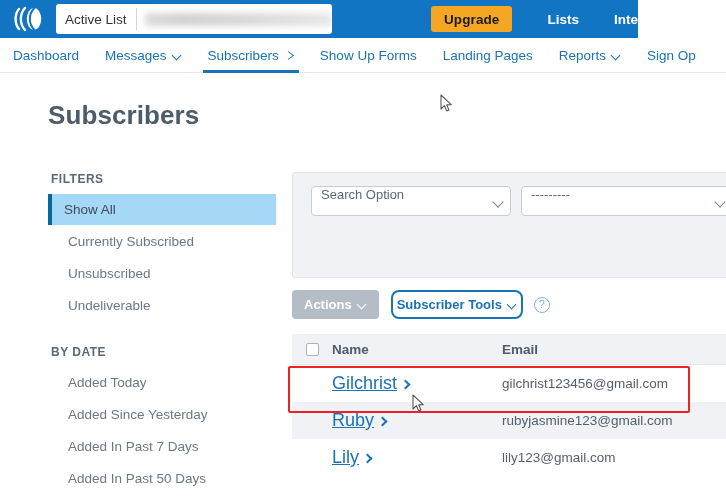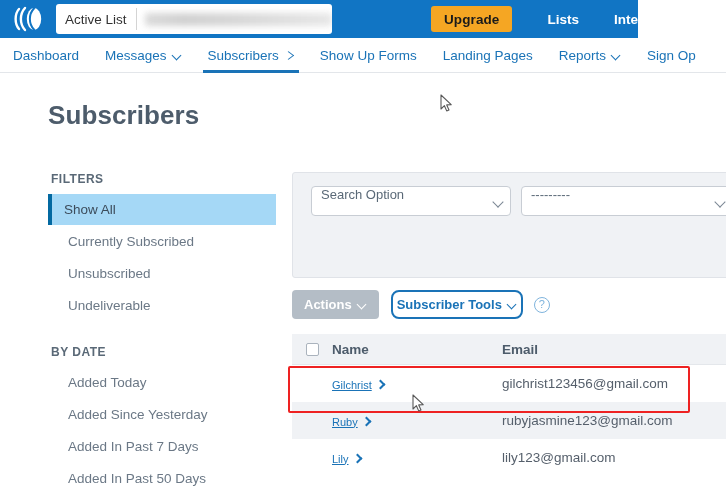--- a/index.html
+++ b/index.html
@@ -278,21 +278,21 @@
     font-weight: bold;
     color: #4d5c6b;
   }
   .tbl-row {
     height: 37px;
     display: flex; align-items: center;
     background: #ffffff;
   }
   .tbl-row.alt { background: #f0f2f5; }
   .row-name {
-    font-size: 11px;
+    font-size: 18px;
     color: #1a73b7;
     text-decoration: underline;
     cursor: pointer;
     display: inline-block;
   }
   .row-chev {
     display: inline-block;
     margin-left: 5px;
     width: 7px; height: 7px;
     border-right: 2px solid #1a73b7;

